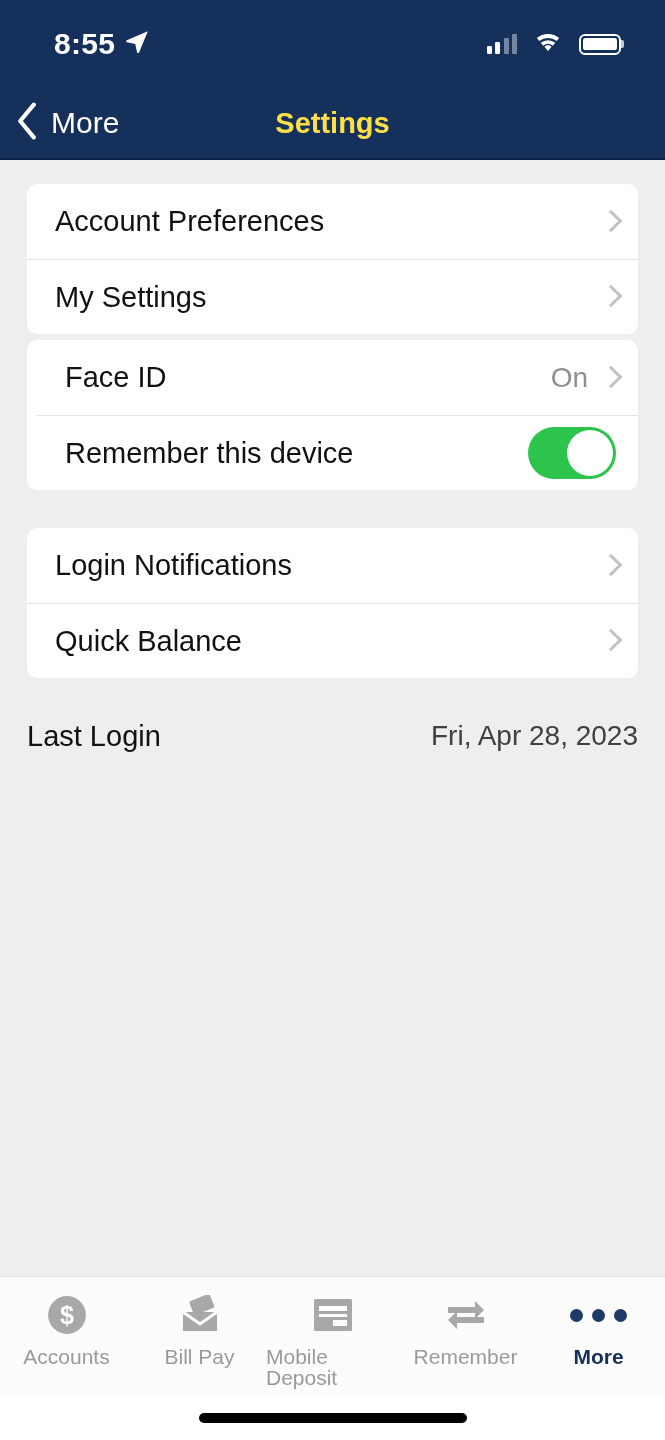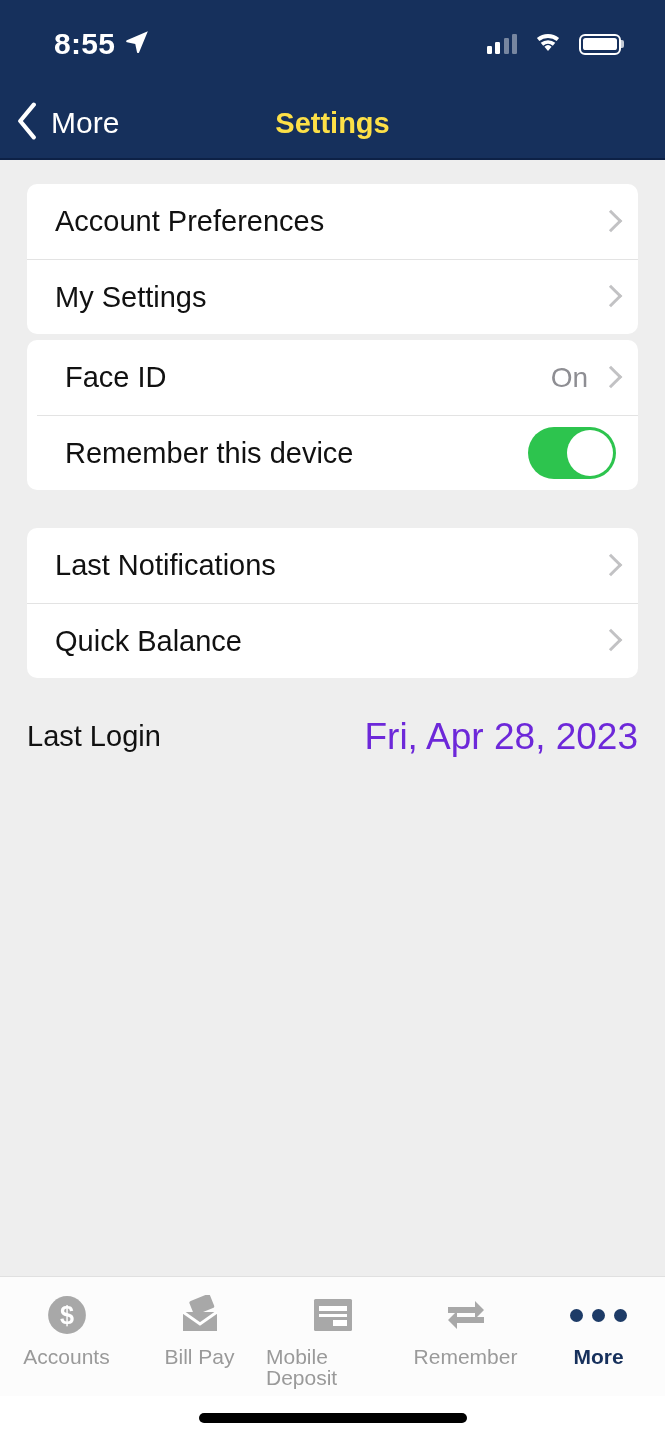--- a/index.html
+++ b/index.html
@@ -126,21 +126,21 @@
   
   .inforows { margin:0 27px; padding-top:20px; }
   .inforow {
     height:76px; display:flex; align-items:center;
   }
   .inforow + .inforow { border-top:1.5px solid #d6d6d6; }
   .info-label {
     font-size:29px; color:#111111; flex:1 1 auto; line-height:1;
   }
   .info-value {
-    font-size:37px; color:#6d28d9; line-height:1;
+    font-size:28px; color:#404040; line-height:1;
   }
 
   
   .tabbar {
     flex:0 0 auto;
     height:120px;
     background:#fcfcfc;
     border-top:1.5px solid #e0e0e0;
     display:flex; align-items:flex-start;
     padding-top:16px;
@@ -243,21 +243,21 @@
         <span class="toggle">
             <span class="knob"></span>
           </span>
       </div>
     </div>
 
     <div class="group-gap"></div>
 
     <div class="card" style="margin-top:0">
       <div class="row">
-        <span class="row-label">Last Notifications</span>
+        <span class="row-label">Login Notifications</span>
         <span class="chev"></span>
       </div>
       <div class="row">
         <span class="row-label">Quick Balance</span>
         <span class="chev"></span>
       </div>
     </div>
 
     <div class="inforows">
       <div class="inforow">

